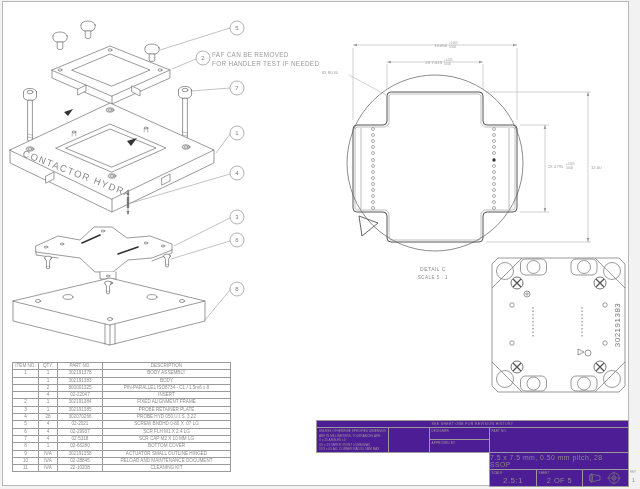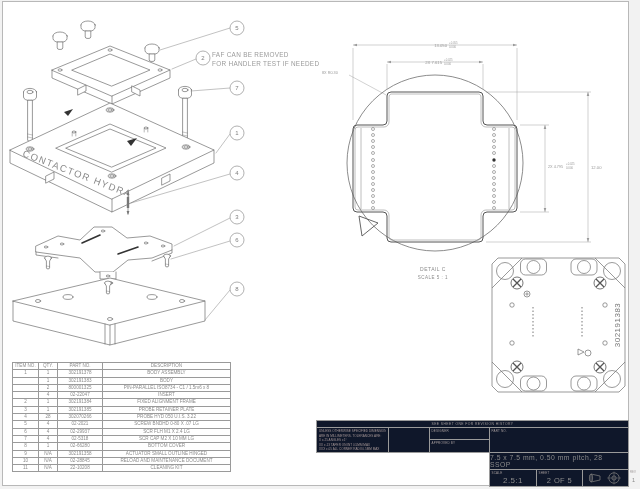--- a/index.html
+++ b/index.html
@@ -8,21 +8,21 @@
   .sheet{position:absolute;left:2px;top:1px;width:627px;height:485px;background:#ffffff;
     border:1px solid #b8b8b8;box-sizing:border-box;}
   svg{position:absolute;overflow:visible;}
   svg text{font-family:"Liberation Sans",sans-serif;}
   .note{fill:#9a9a9a;letter-spacing:.3px;}
   
   #parts-table{position:absolute;left:12px;top:362px;border-collapse:collapse;table-layout:fixed;width:218px;}
   #parts-table td,#parts-table th{border:0.8px solid #9a9a9a;font-size:4.6px;line-height:6.3px;height:6.3px;
     padding:0;margin:0;text-align:center;color:#8c8c8c;font-weight:normal;white-space:nowrap;overflow:hidden;}
   
-  .tb{position:absolute;border:0.8px solid #9a9a9a;box-sizing:border-box;background:#0f172a;}
+  .tb{position:absolute;border:0.8px solid #9a9a9a;box-sizing:border-box;background:#4c1d95;}
   .tb-label{position:absolute;left:1.5px;top:0.5px;font-size:3px;color:#a39a9a;letter-spacing:.2px;}
   .tb-value{position:absolute;left:0;right:0;top:4px;bottom:0;display:flex;align-items:center;justify-content:center;
     font-size:8px;color:#8a8a8a;letter-spacing:.4px;}
   .tol-line{font-size:3.1px;line-height:4.6px;color:#a39494;white-space:nowrap;overflow:hidden;}
   .revbar{display:flex;align-items:center;justify-content:center;font-size:3.4px;color:#a09a9a;letter-spacing:.4px;}
   .desc-row{display:flex;align-items:center;justify-content:flex-end;padding-right:6px;
     font-size:6.8px;color:#8a8a8a;letter-spacing:.5px;}
   .plain{position:absolute;color:#8a8a8a;}
 </style>
 </head>

